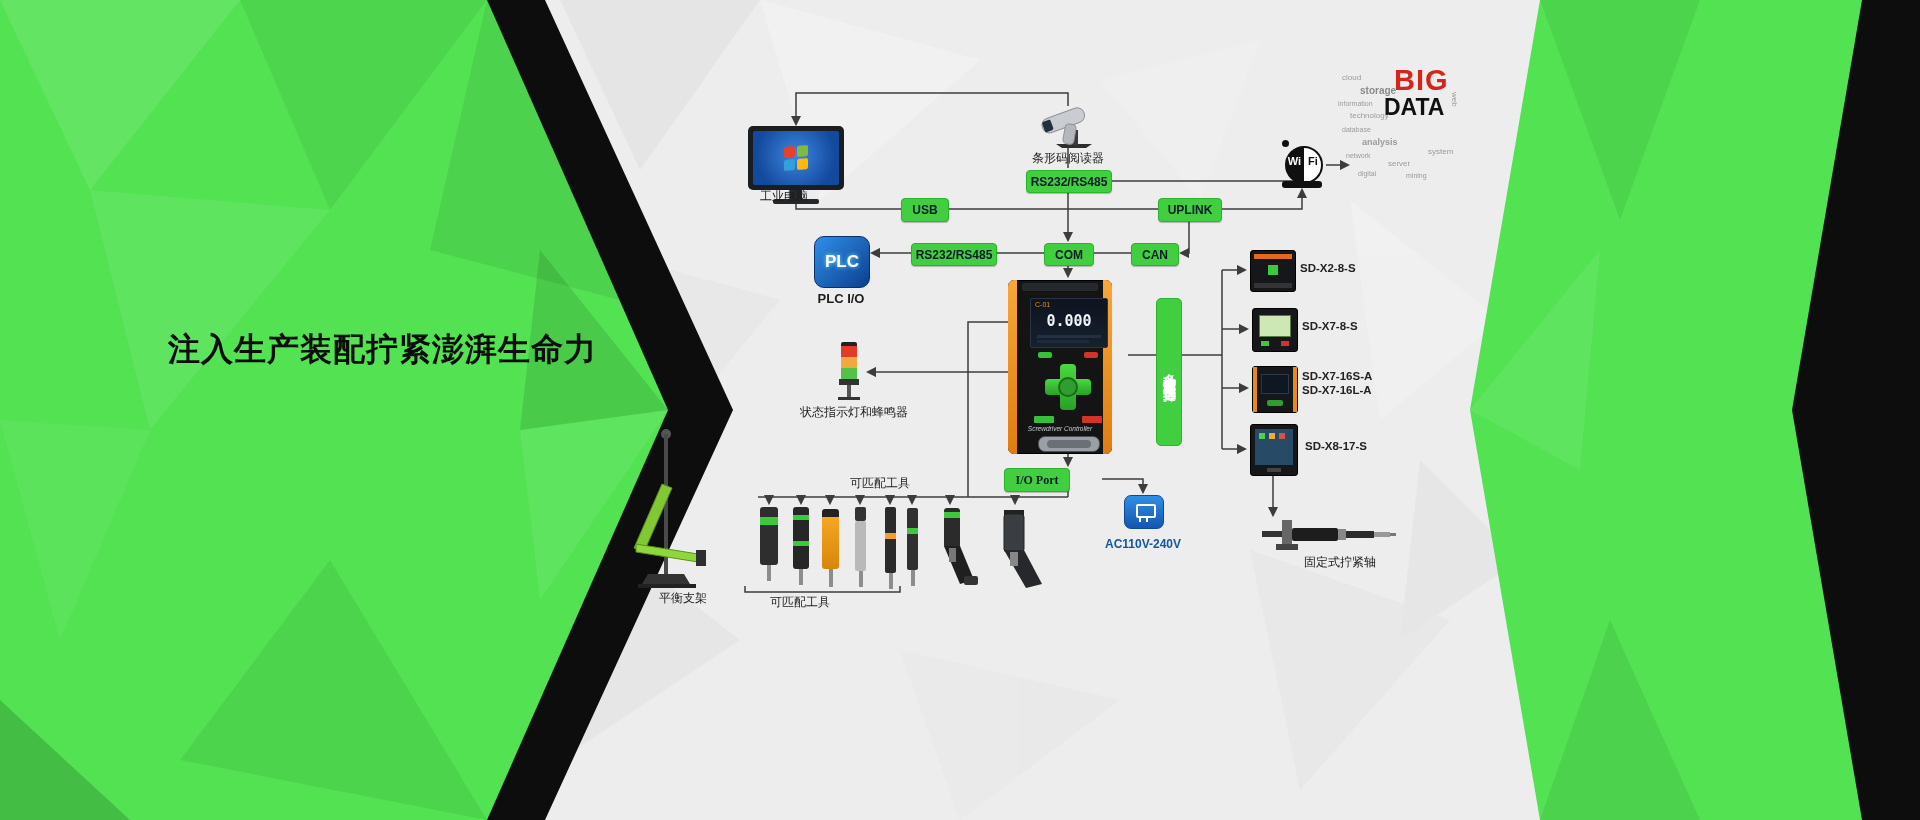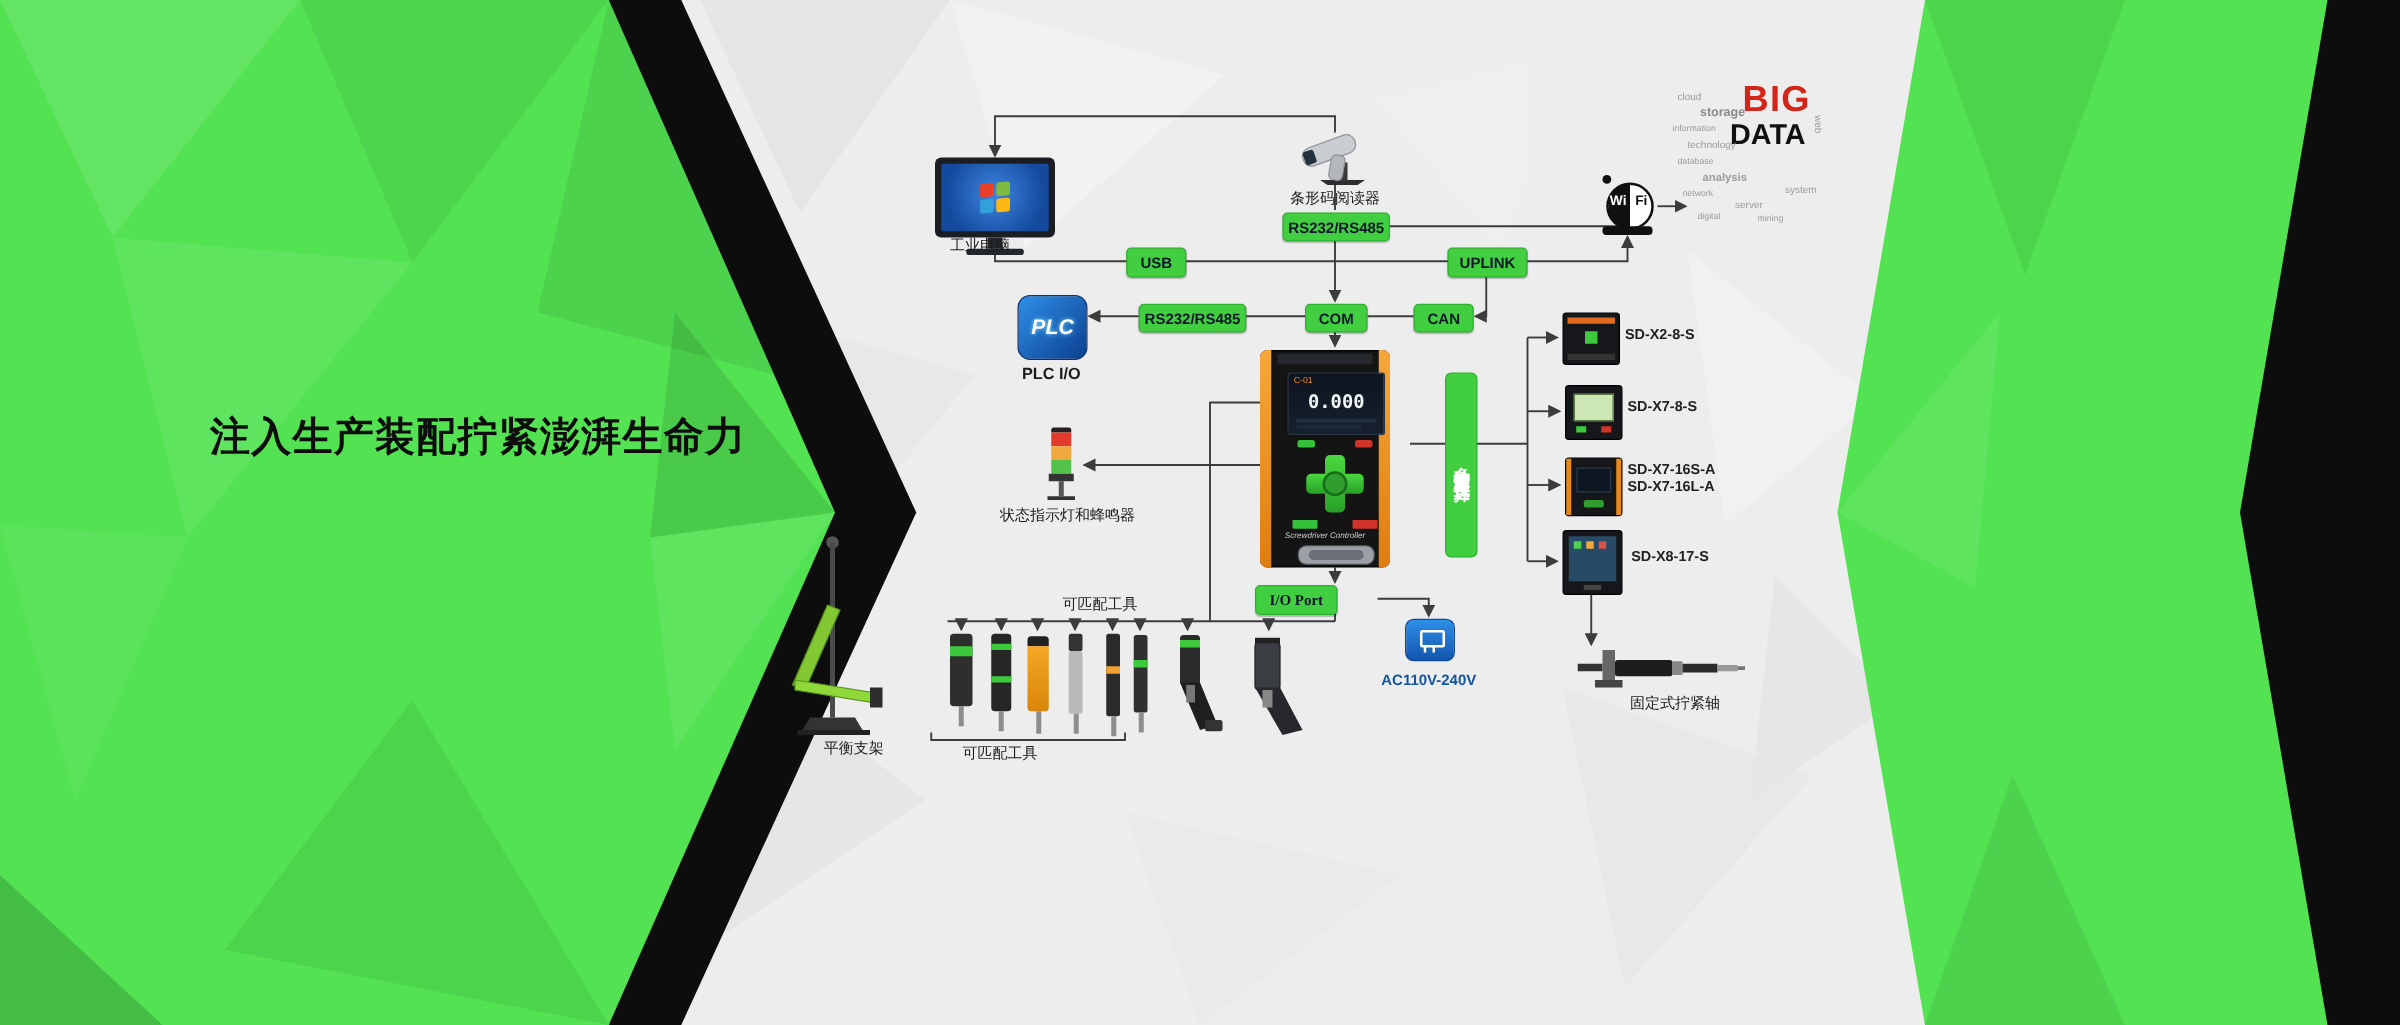--- a/index.html
+++ b/index.html
@@ -21,21 +21,21 @@
   .mon-scr{position:absolute;left:5px;top:5px;right:5px;bottom:5px;border-radius:2px;
            background:radial-gradient(circle at 50% 45%,#3f86e0,#134a9e 75%);}
   .winflag{position:absolute;left:50%;top:50%;transform:translate(-50%,-50%) skewY(-5deg);
            display:grid;grid-template-columns:11px 11px;grid-template-rows:11px 11px;gap:2px;}
   .winflag div{border-radius:2px;}
   .mon-neck{position:absolute;left:42px;top:64px;width:12px;height:9px;background:#23262a;}
   .mon-base{position:absolute;left:25px;top:73px;width:46px;height:5px;background:#23262a;border-radius:2px;}
   
   .plc{width:54px;height:50px;border-radius:10px;background:linear-gradient(135deg,#2f8fe8,#0b3f8f);
        border:1px solid #0a3070;display:flex;align-items:center;justify-content:center;
-       color:#fff;font-weight:900;font-style:italic;font-size:17px;text-shadow:0 0 4px #7fe0ff;}
+       color:#fff;font-weight:900;font-size:17px;text-shadow:0 0 4px #7fe0ff;}
   
   .tw{position:absolute;left:9px;width:16px;}
   
   .wifi-circle{position:absolute;left:5px;top:8px;width:34px;height:34px;border-radius:50%;
                border:2px solid #101010;background:linear-gradient(90deg,#101010 50%,#ffffff 50%);overflow:hidden;}
   .wifi-wi{position:absolute;left:1px;top:9px;width:17px;text-align:center;color:#fff;font-weight:bold;font-size:11px;}
   .wifi-fi{position:absolute;right:2px;top:9px;width:16px;text-align:center;color:#101010;font-weight:bold;font-size:11px;}
   .wifi-base{position:absolute;left:2px;top:43px;width:40px;height:7px;background:#101010;border-radius:3px;}
   .wifi-knob{position:absolute;left:2px;top:2px;width:7px;height:7px;border-radius:50%;background:#101010;}
   

